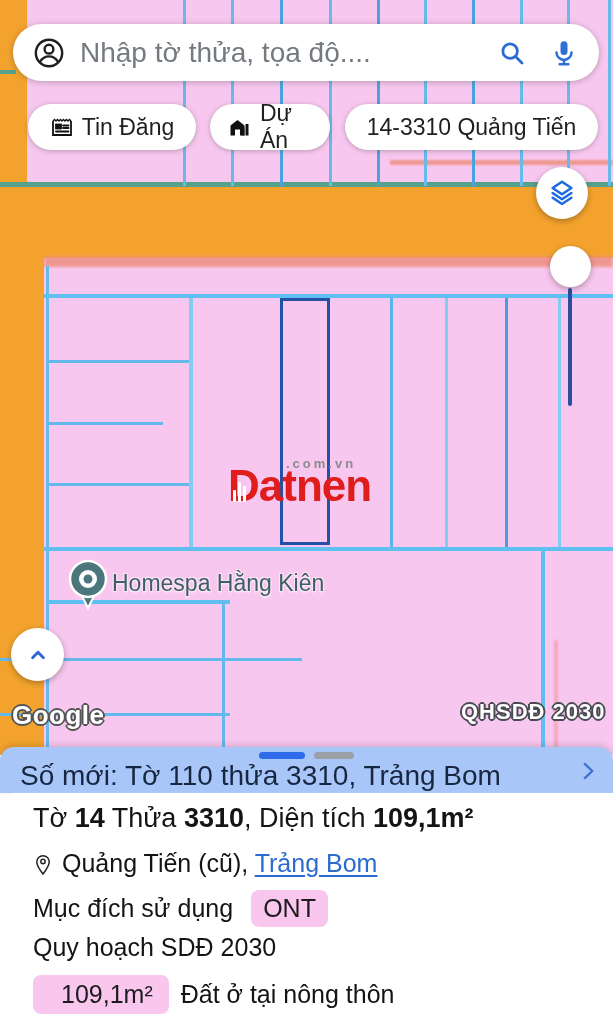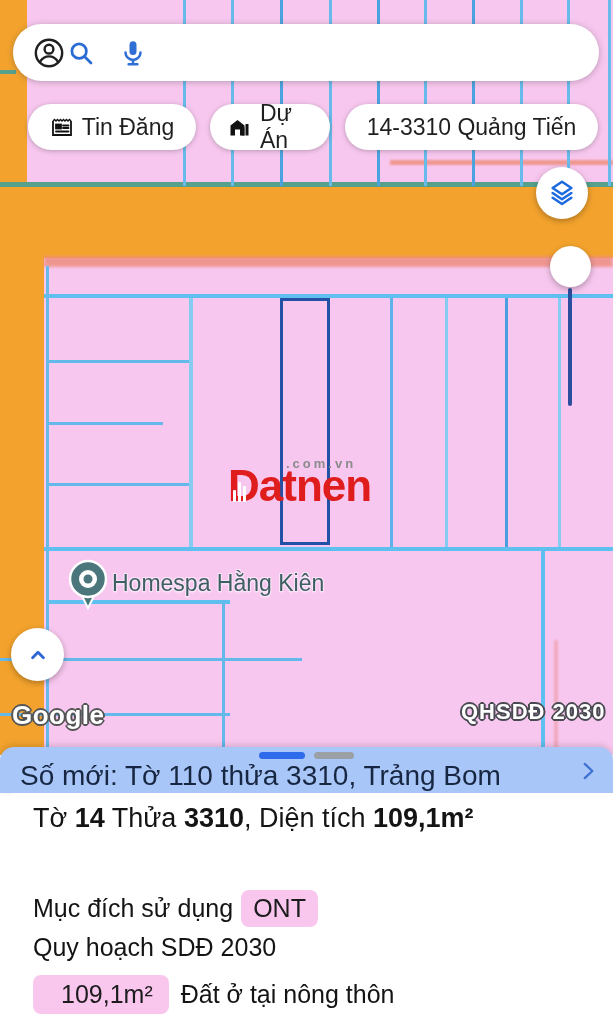--- a/index.html
+++ b/index.html
@@ -158,20 +158,21 @@
   </div>
 
   <div class="search-bar">
     <span style="margin-left:19px;display:inline-flex;">
       <svg width="34" height="34" viewBox="0 0 24 24" fill="none" stroke="#1f1f1f" stroke-width="1.7">
         <circle cx="12" cy="12" r="9.3"></circle>
         <circle cx="12" cy="9.3" r="3.1"></circle>
         <path d="M5.7 18.1 C7.2 15.7 9.4 14.4 12 14.4 C14.6 14.4 16.8 15.7 18.3 18.1" stroke-linecap="round"></path>
       </svg>
     </span>
+    <input class="search-input" type="text" placeholder="Nhập tờ thửa, tọa độ...." style="">
     <span style="margin-right:22px;display:inline-flex;">
       <svg width="30" height="30" viewBox="0 0 24 24" fill="none" stroke="#2b6cd4" stroke-width="2.2" stroke-linecap="round">
         <circle cx="10.5" cy="10.5" r="5.8"></circle>
         <path d="M15 15 L20 20"></path>
       </svg>
     </span>
     <span style="margin-right:20px;display:inline-flex;">
       <svg width="30" height="30" viewBox="0 0 24 24" fill="none">
         <rect x="9.2" y="2.5" width="5.6" height="11" rx="2.8" fill="#2f6fd6"></rect>
         <path d="M6 11.5 a6 6 0 0 0 12 0" stroke="#2f6fd6" stroke-width="2" fill="none" stroke-linecap="round"></path>
@@ -218,22 +219,31 @@
     </div>
   </div>
 
   <div class="details">
     <div class="drow row-title">
         <span>
       <span>Tờ </span><b>14</b><span> Thửa </span><b>3310</b><span>, Diện tích </span><b>109,1m²</b>
     </span>
       </div>
 
-
-    <div class="drow" style="top:97px;gap:8px;">
+    <div class="drow" style="top:56px;">
+      <span class="pin-ic">
+        <svg width="20" height="26" viewBox="0 0 24 28" fill="none" stroke="#222" stroke-width="1.8">
+          <path d="M12 26 C7.5 20 4.5 16 4.5 11.5 A7.5 7.5 0 1 1 19.5 11.5 C19.5 16 16.5 20 12 26 Z"></path>
+          <circle cx="12" cy="11" r="2.6"></circle>
+        </svg>
+      </span>
+      <span><span>Quảng Tiến (cũ), </span><a class="link" href="#">Trảng Bom</a></span>
+    </div>
+
+    <div class="drow" style="top:97px;gap:18px;">
       <span>Mục đích sử dụng</span>
       <span class="badge">ONT</span>
     </div>
 
     <div class="drow" style="top:140px;">
       <span>Quy hoạch SDĐ 2030</span>
     </div>
 
     <div class="drow" style="top:182px;gap:12px;">
       <span class="badge" style="padding:5px 16px 5px 28px;">109,1m²</span>

